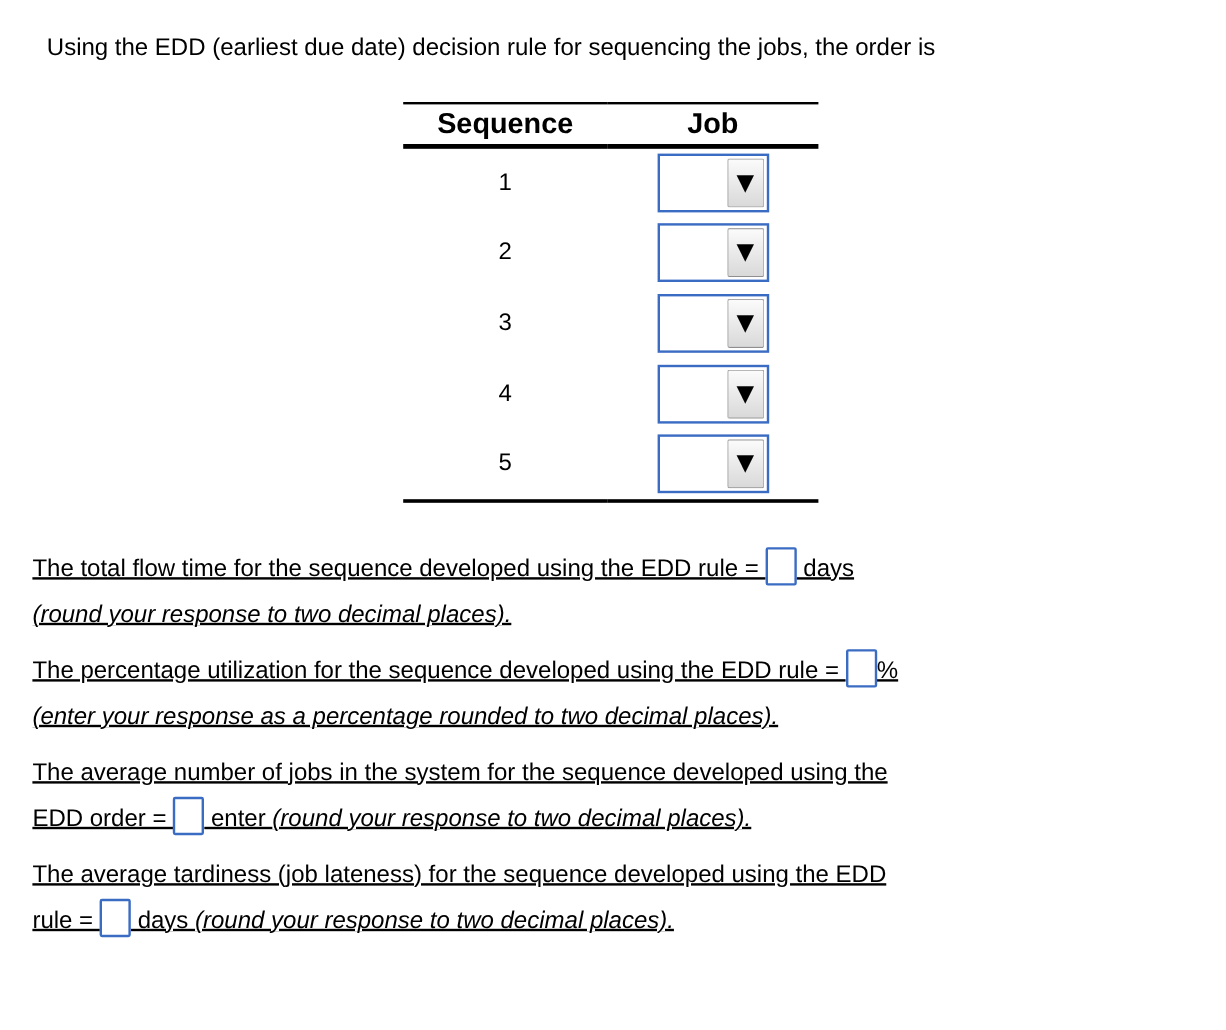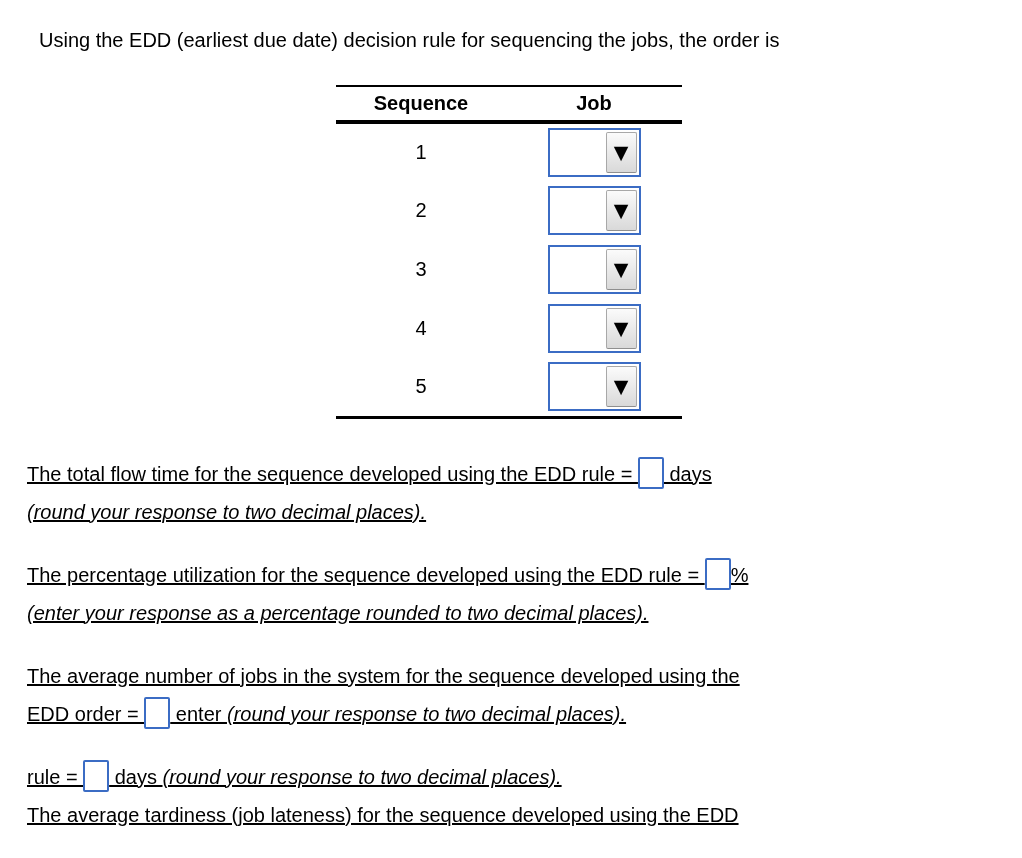--- a/index.html
+++ b/index.html
@@ -25,21 +25,21 @@
   .table-wrap {
     margin: 29px 0 0 309px;
     width: 346px;
   }
   table { border-collapse: collapse; }
   thead tr {
     border-top: 2px solid #000;
     border-bottom: 4px solid #000;
   }
   th {
-    font-size: 20px;
+    font-size: 24px;
     font-weight: bold;
     height: 36px;
     text-align: center;
     vertical-align: middle;
     padding: 0;
   }
   .seq-col { width: 170px; }
   .job-col { width: 176px; }
   tbody td {
     height: 59px;
@@ -83,21 +83,21 @@
     font-size: 19px;
     line-height: 1;
     color: #000;
   }
 
   
   .questions { margin-top: 36px; text-decoration: underline; }
   .question {
     font-size: 20px;
     line-height: 38px;
-    margin-top: 25px;
+    margin-top: 9px;
   }
   .question:first-child { margin-top: 0; }
   .qline { white-space: nowrap; }
   .italic { font-style: italic; }
   .answer-box {
     display: inline-block;
     width: 26px;
     height: 32px;
     border: 2px solid #3b6cc4;
     border-radius: 2px;
@@ -186,18 +186,18 @@
       </div>
       <div class="question">
         <div class="qline"><span>The percentage utilization for the sequence developed using the EDD rule = </span><input class="answer-box" type="text" style=""><span>%</span></div>
         <div class="qline"><span class="italic">(enter your response as a percentage rounded to two decimal places).</span></div>
       </div>
       <div class="question">
         <div class="qline"><span>The average number of jobs in the system for the sequence developed using the</span></div>
         <div class="qline"><span>EDD order = </span><input class="answer-box" type="text" style=""><span> enter </span><span class="italic">(round your response to two decimal places).</span></div>
       </div>
       <div class="question">
+        <div class="qline"><span>The average tardiness (job lateness) for the sequence developed using the EDD</span></div>
         <div class="qline"><span>rule = </span><input class="answer-box" type="text" style=""><span> days </span><span class="italic">(round your response to two decimal places).</span></div>
-        <div class="qline"><span>The average tardiness (job lateness) for the sequence developed using the EDD</span></div>
       </div>
     </div>
 
 </div>
 
 </body></html>

